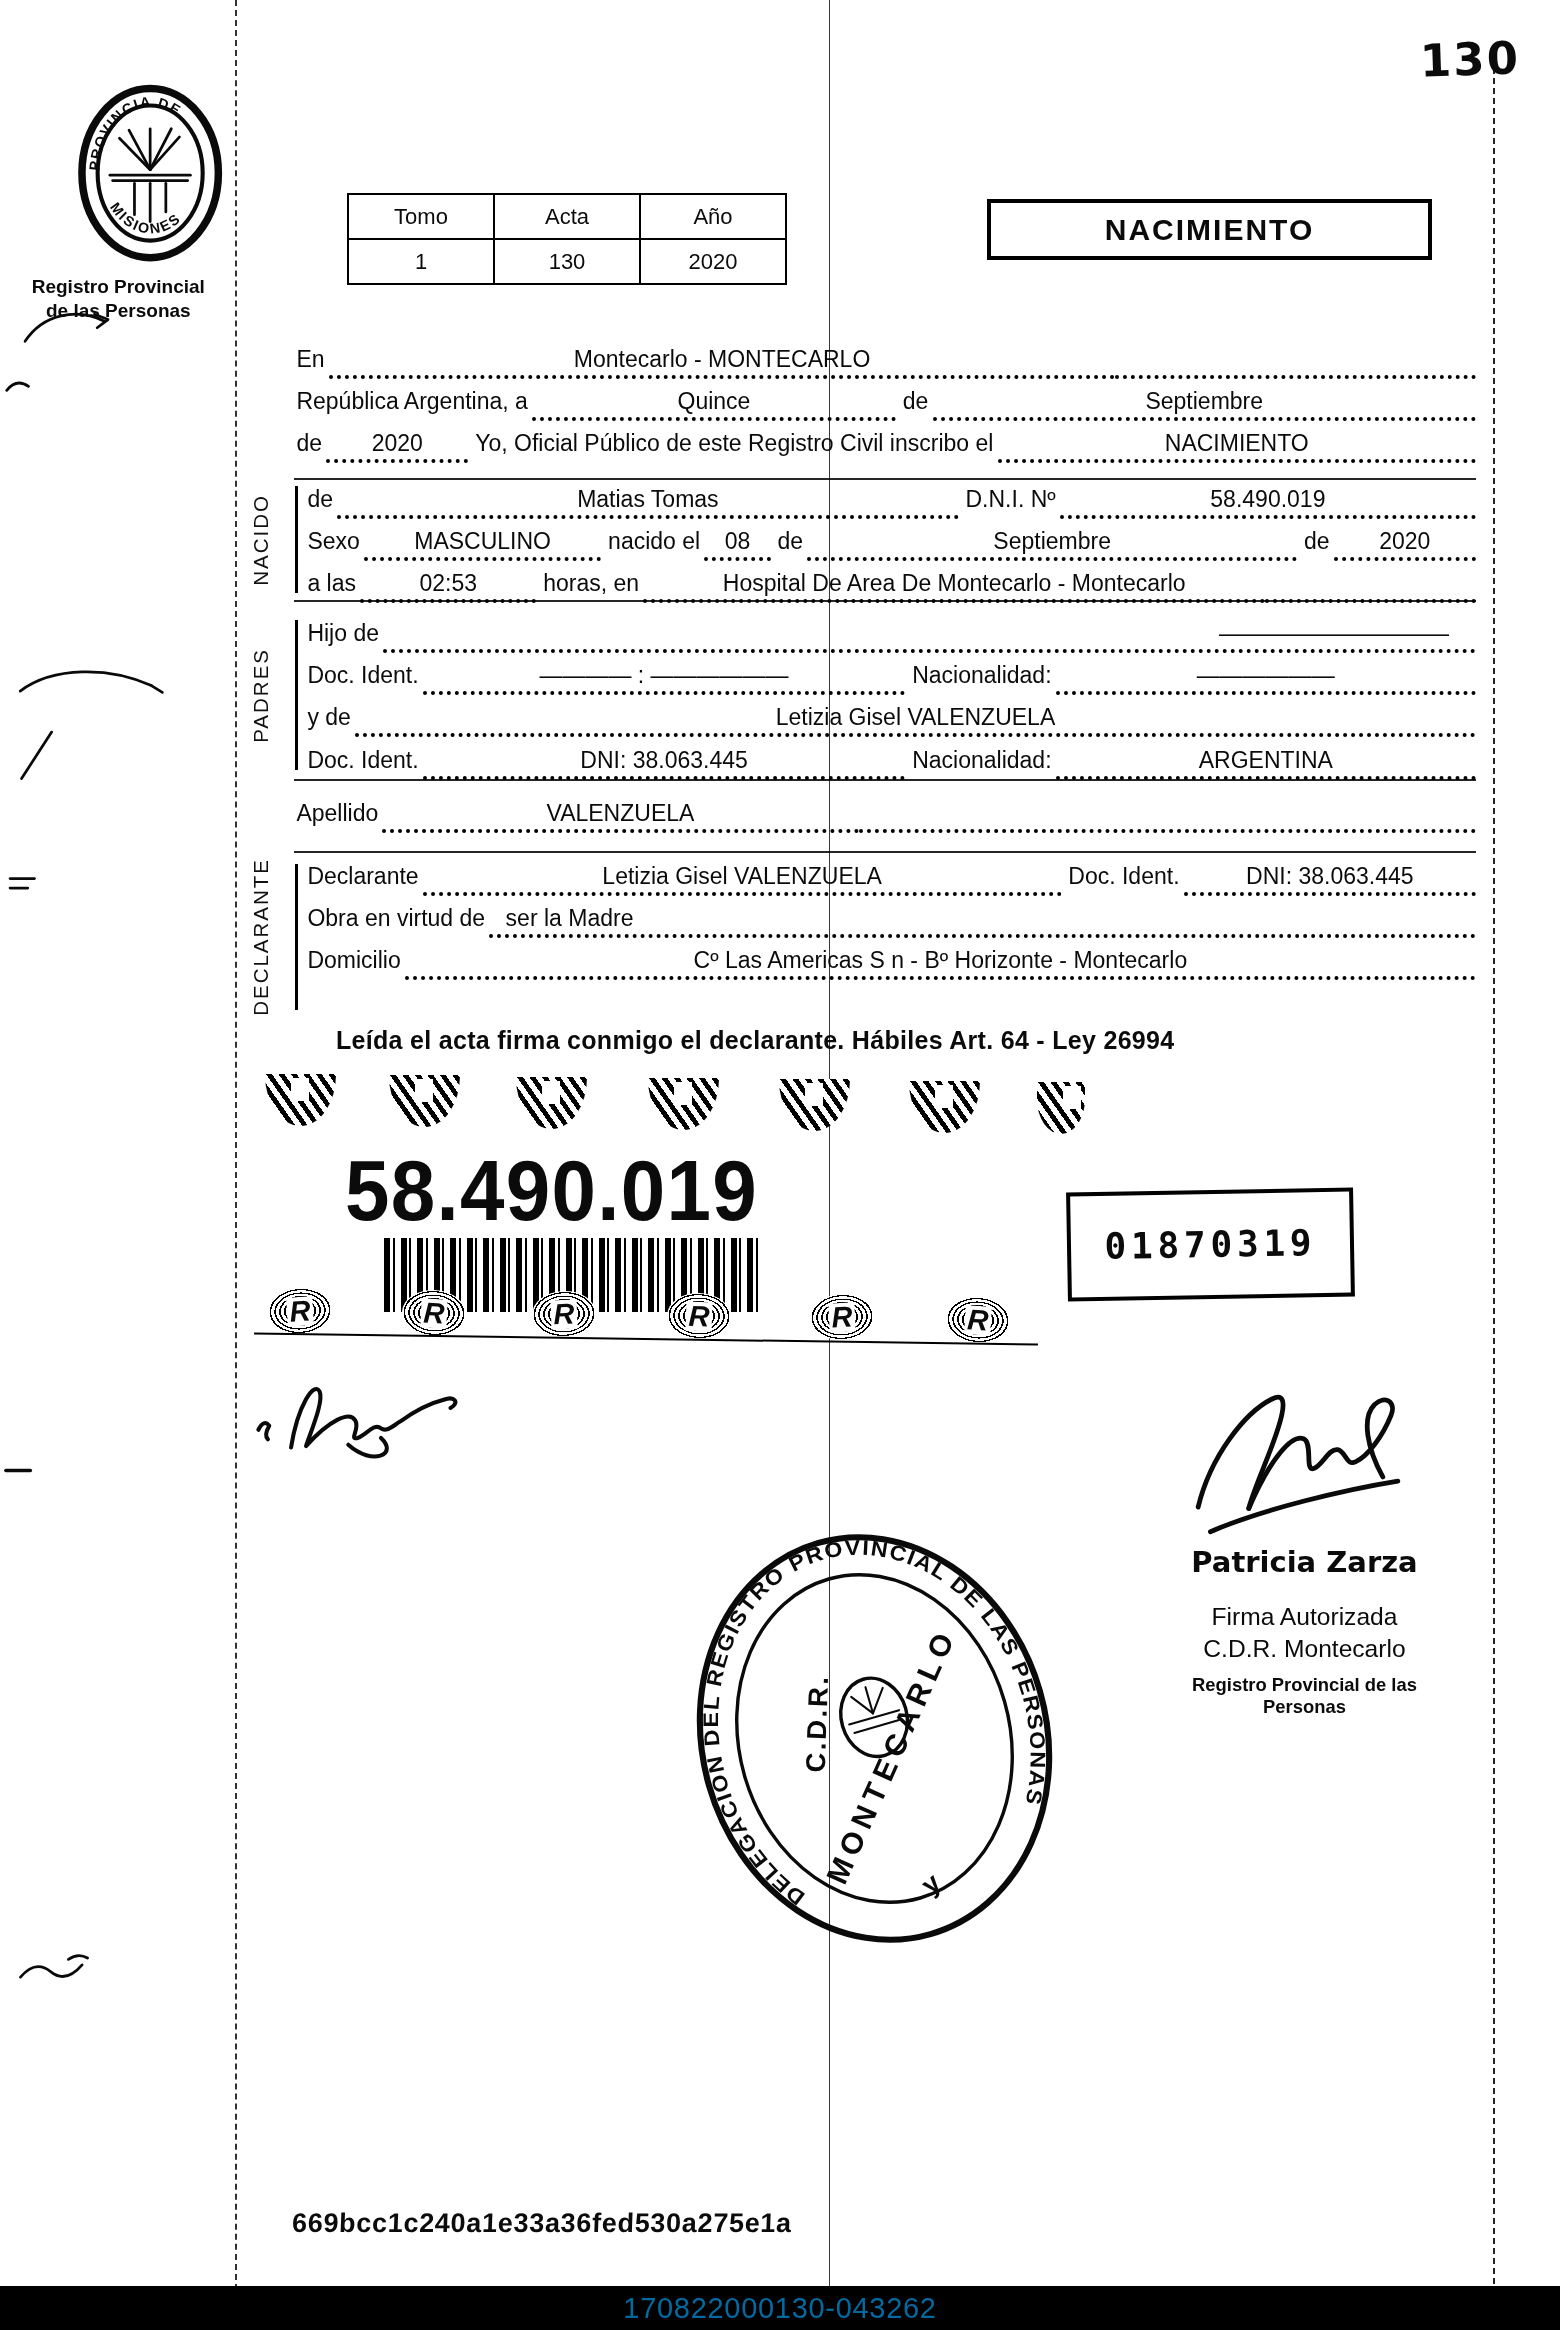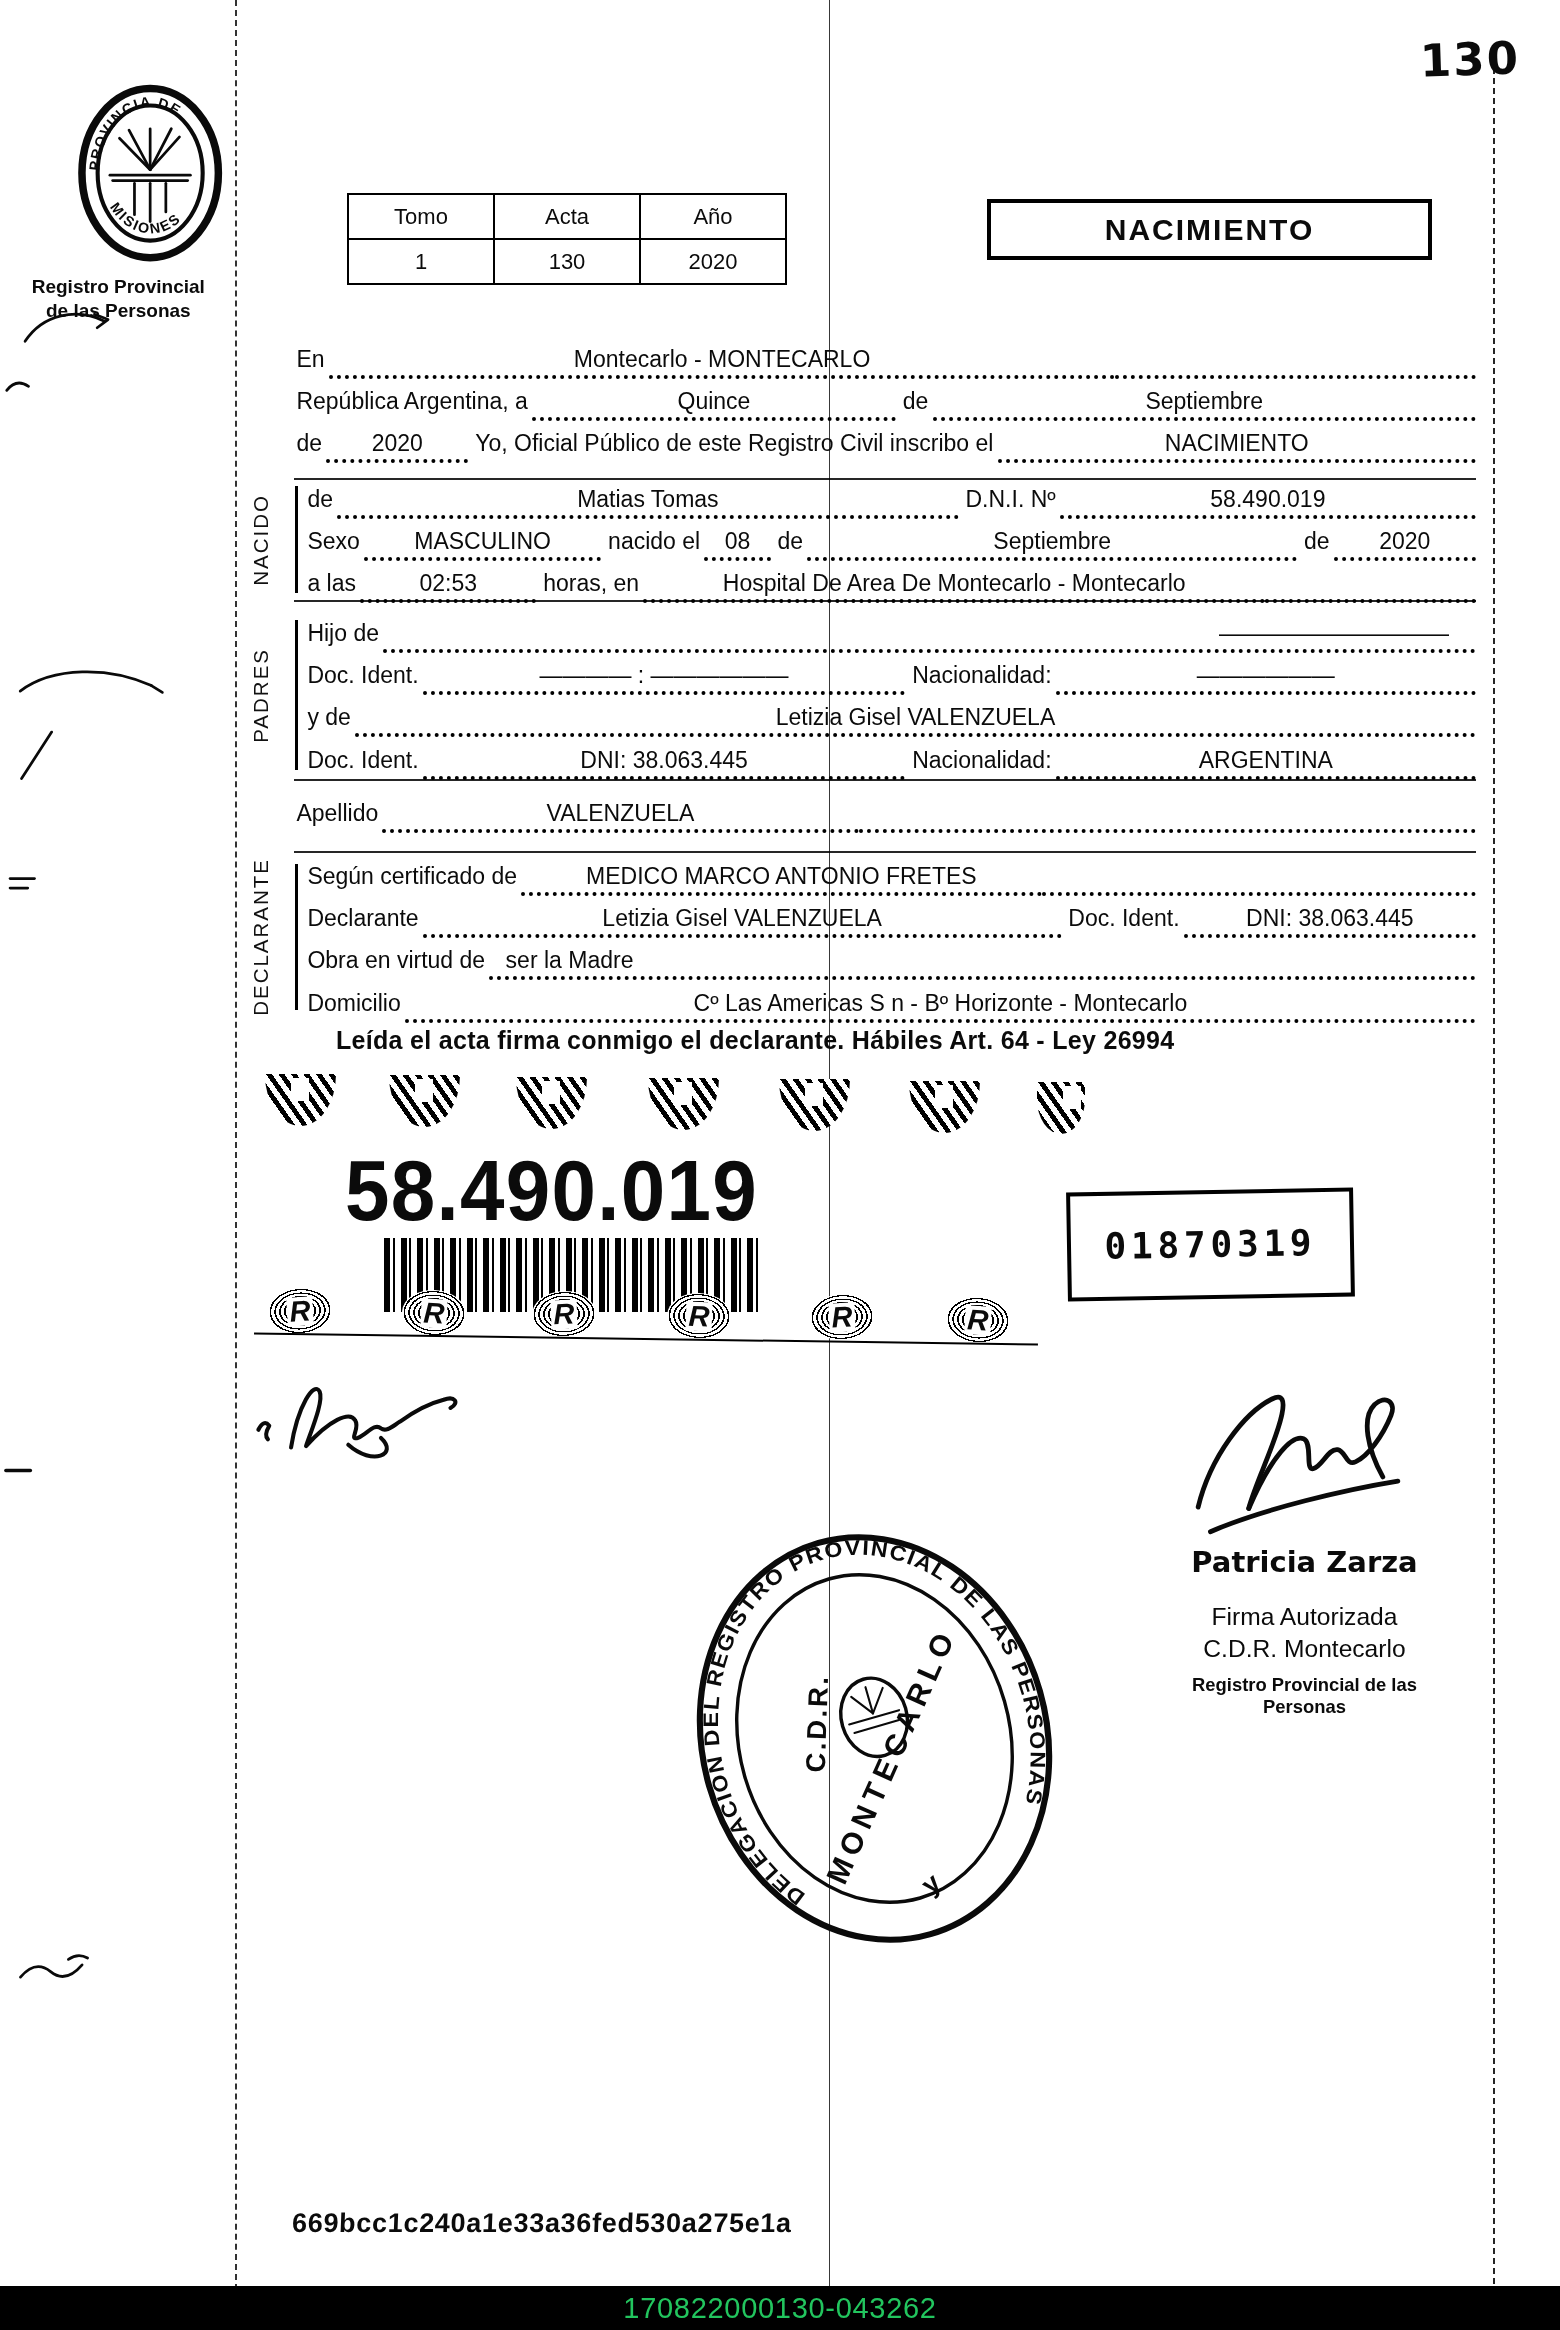--- a/index.html
+++ b/index.html
@@ -69,21 +69,21 @@
   
   .sig{position:absolute;}
   .sign-block{position:absolute;left:1161px;top:1545px;width:287px;text-align:center;}
   .sign-name{font-size:29px;font-weight:700;font-family:"DejaVu Sans",sans-serif;margin-bottom:24px;}
   .sign-role{font-size:24.6px;font-weight:500;margin-bottom:4.1px;}
   .sign-office{font-size:24.6px;font-weight:400;margin-bottom:11px;}
   .sign-org{font-size:18.4px;font-weight:700;}
   .oval-stamp{position:absolute;left:683px;top:1520px;width:383px;height:437px;transform:rotate(-16deg);}
 
   .hash-code{position:absolute;left:292px;top:2208px;font-size:27px;font-weight:700;letter-spacing:0.7px;transform:skewX(-2deg);}
-  .footer-bar{position:absolute;left:0;bottom:0;width:1560px;height:44px;background:#000;color:#22c55e;
+  .footer-bar{position:absolute;left:0;bottom:0;width:1560px;height:44px;background:#000;color:#0369a1;
        display:flex;align-items:center;justify-content:center;font-size:29px;letter-spacing:0.7px;}
 
   .doodle{position:absolute;}
   svg .stroke{fill:none;stroke:#0a0a0a;stroke-linecap:round;stroke-linejoin:round;}
 </style>
 </head>
 <body>
 
 <div id="doc">
 
@@ -235,25 +235,20 @@
   </div>
 
   <div class="hsep" style="top:851px"></div>
 
   <div class="sec-label" style="top:862px;height:149px">
     <span>DECLARANTE</span>
   </div>
   <div class="sec-bar" style="top:864px;height:146px"></div>
   <div class="fblock" style="top:862px">
     <div class="fline">
-      <span class="lbl">Según certificado de</span>
-      <span class="seg f12">MEDICO MARCO ANTONIO FRETES</span>
-      <span class="seg f10 empty"></span>
-    </div>
-    <div class="fline">
       <span class="lbl">Declarante</span>
       <span class="seg f13">Letizia Gisel VALENZUELA</span>
       <span class="mid">Doc. Ident.</span>
       <span class="seg w420">DNI: 38.063.445</span>
     </div>
     <div class="fline">
       <span class="lbl">Obra en virtud de</span>
       <span class="seg left">ser la Madre</span>
     </div>
     <div class="fline">

